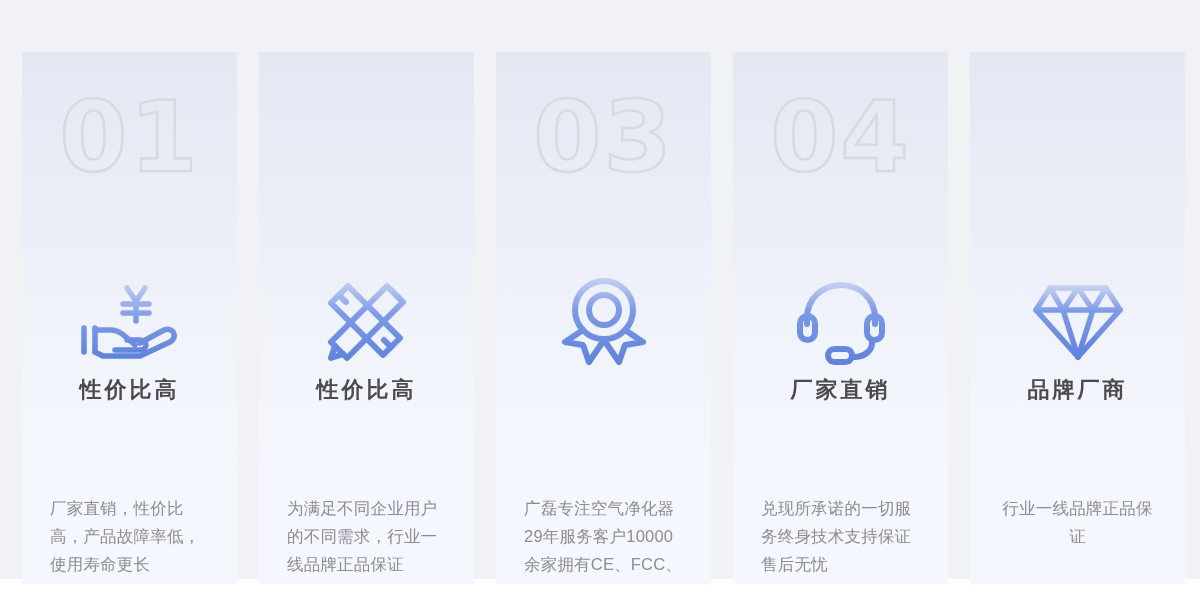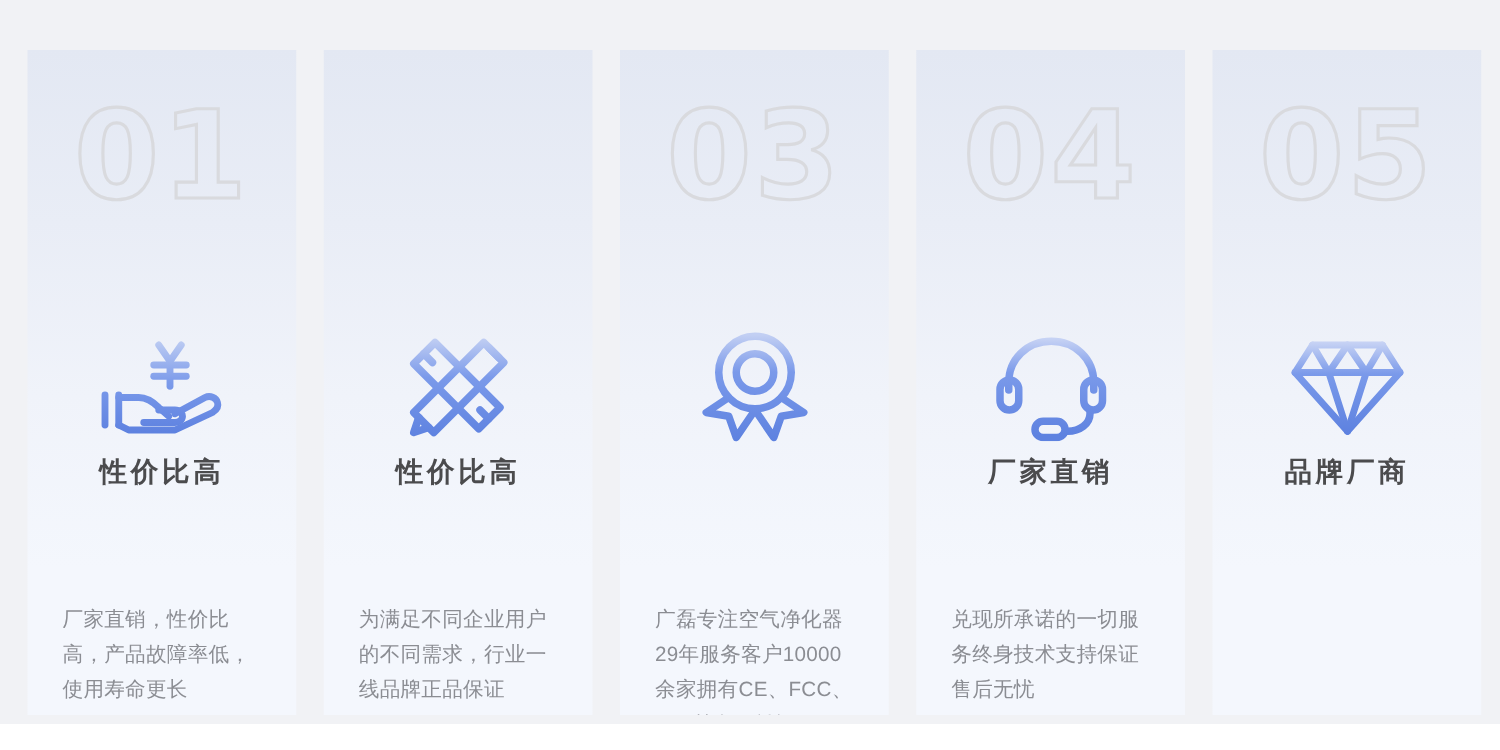--- a/index.html
+++ b/index.html
@@ -9,21 +9,21 @@
     font-family:"Liberation Sans","DejaVu Sans",sans-serif;
     overflow:hidden;
   }
   #stage {
     position:relative;
     width:1200px; height:600px;
     background:linear-gradient(180deg,#f1f2f5 0%,#f1f2f5 96.5%,#ffffff 96.5%,#ffffff 100%);
   }
   .cards {
     position:absolute;
-    left:22px; top:40px;
+    left:22px; top:52px;
     width:1163px; height:532px;
     display:flex;
     gap:22px;
   }
   .card {
     position:relative;
     flex:1 1 0;
     height:532px;
     background:linear-gradient(180deg,#e3e8f3 0%,#e9edf6 26%,#f0f3fa 52%,#f4f7fd 78%,#f4f7fd 100%);
     overflow:hidden;
@@ -171,36 +171,36 @@
             <path d="M76 61 V64 C76 72 68 78 58 78"></path>
             <rect x="32" y="70" width="24" height="13" rx="6.5"></rect>
           </g>
         </svg>
       </div>
       <div class="title">厂家直销</div>
       <div class="desc">兑现所承诺的一切服务终身技术支持保证售后无忧</div>
     </div>
 
     <div class="card">
-      <div class="bignum">05</div>
       <div class="icon-wrap">
         <svg width="92" height="80" viewBox="0 0 92 80" fill="none">
           <defs>
             <linearGradient id="g5" x1="46" y1="4" x2="46" y2="76" gradientUnits="userSpaceOnUse">
               <stop offset="0" stop-color="#c6d2f4"></stop>
               <stop offset="0.35" stop-color="#7b9aea"></stop>
               <stop offset="1" stop-color="#5e82e0"></stop>
             </linearGradient>
           </defs>
           <g stroke="url(#g5)" stroke-width="5.5" stroke-linecap="round" stroke-linejoin="round" fill="none">
             <path d="M18 6 H74 L88 28 L46 75 L4 28 Z"></path>
             <path d="M4 28 H88"></path>
             <path d="M18 6 L31 28 L46 75"></path>
             <path d="M74 6 L61 28 L46 75"></path>
             <path d="M31 28 L46 6 L61 28"></path>
           </g>
         </svg>
       </div>
       <div class="title">品牌厂商</div>
+      <div class="desc center">行业一线品牌正品保证</div>
     </div>
 
   </div>
 </div>
 
 </body></html>

